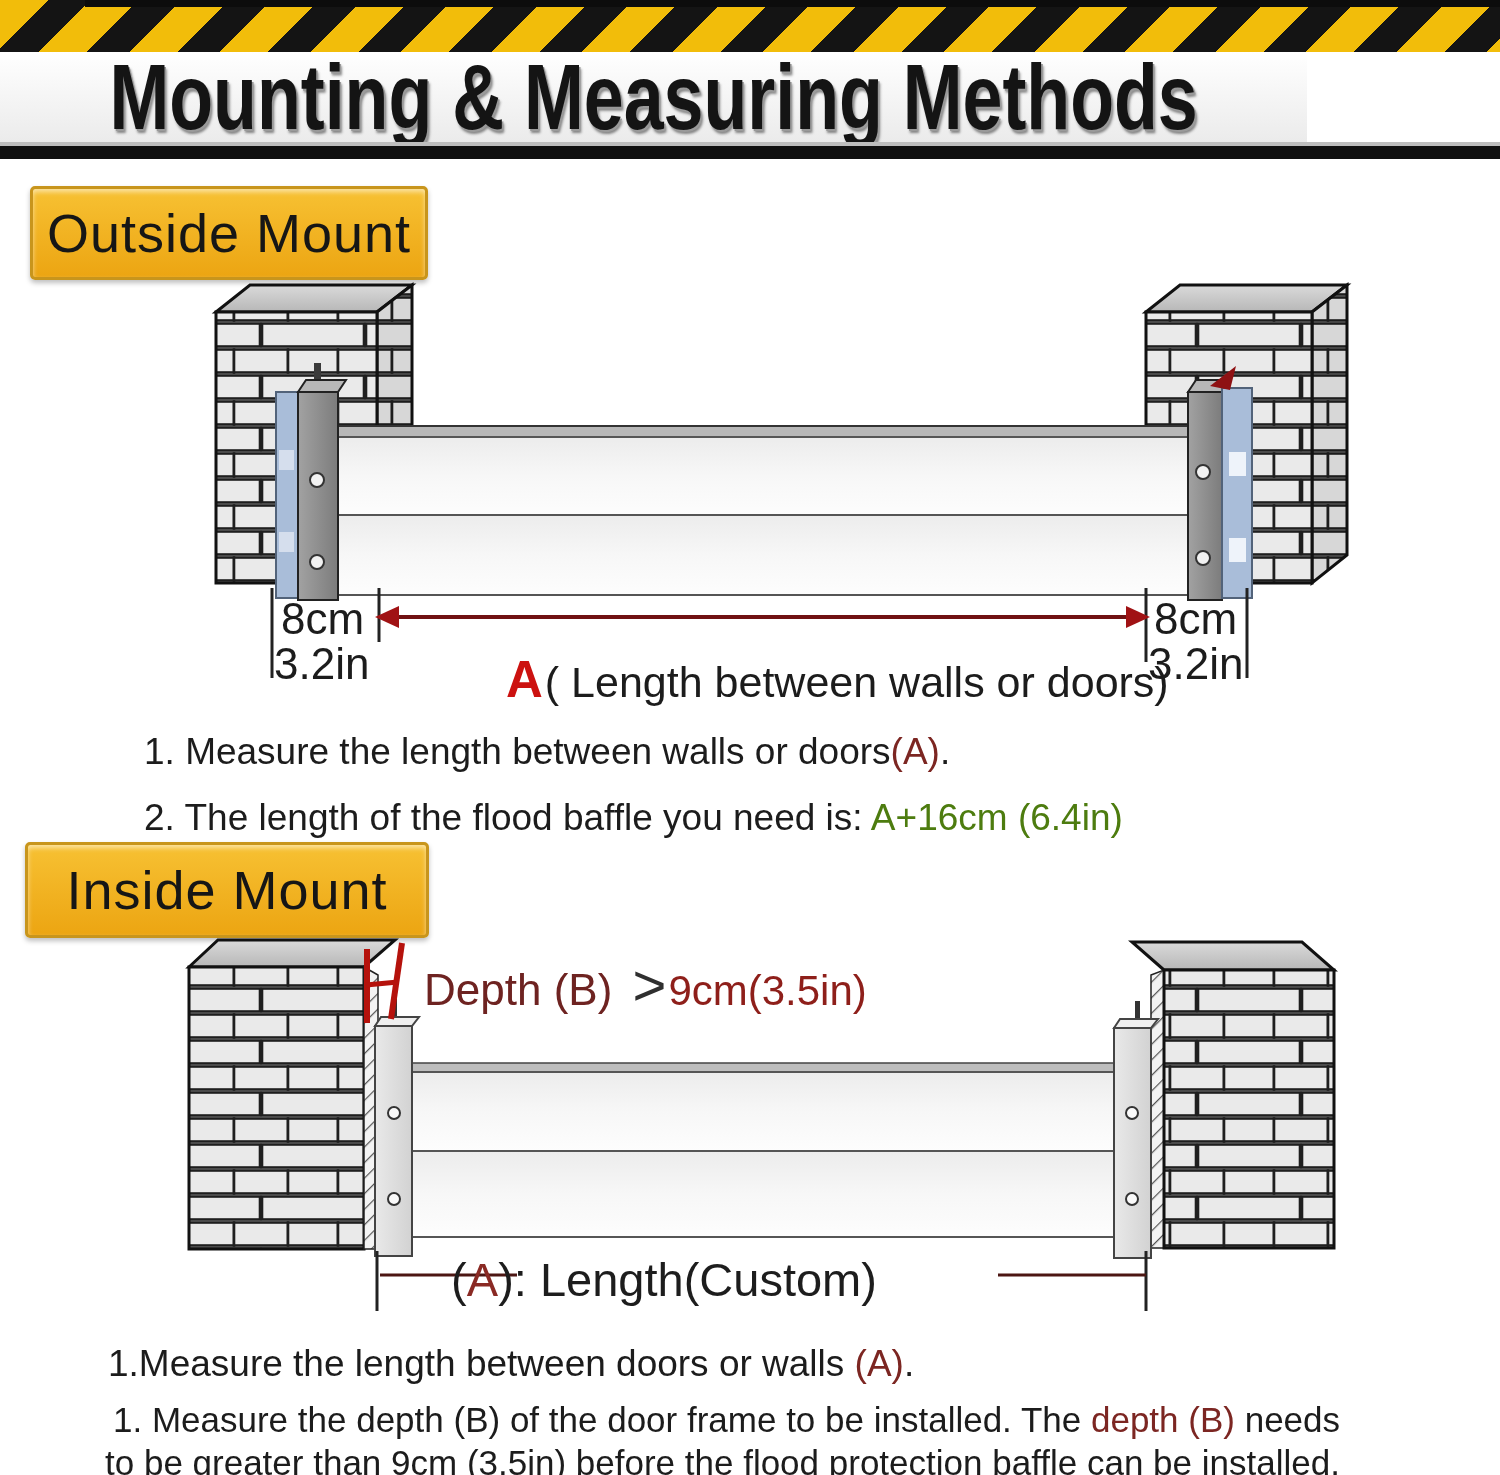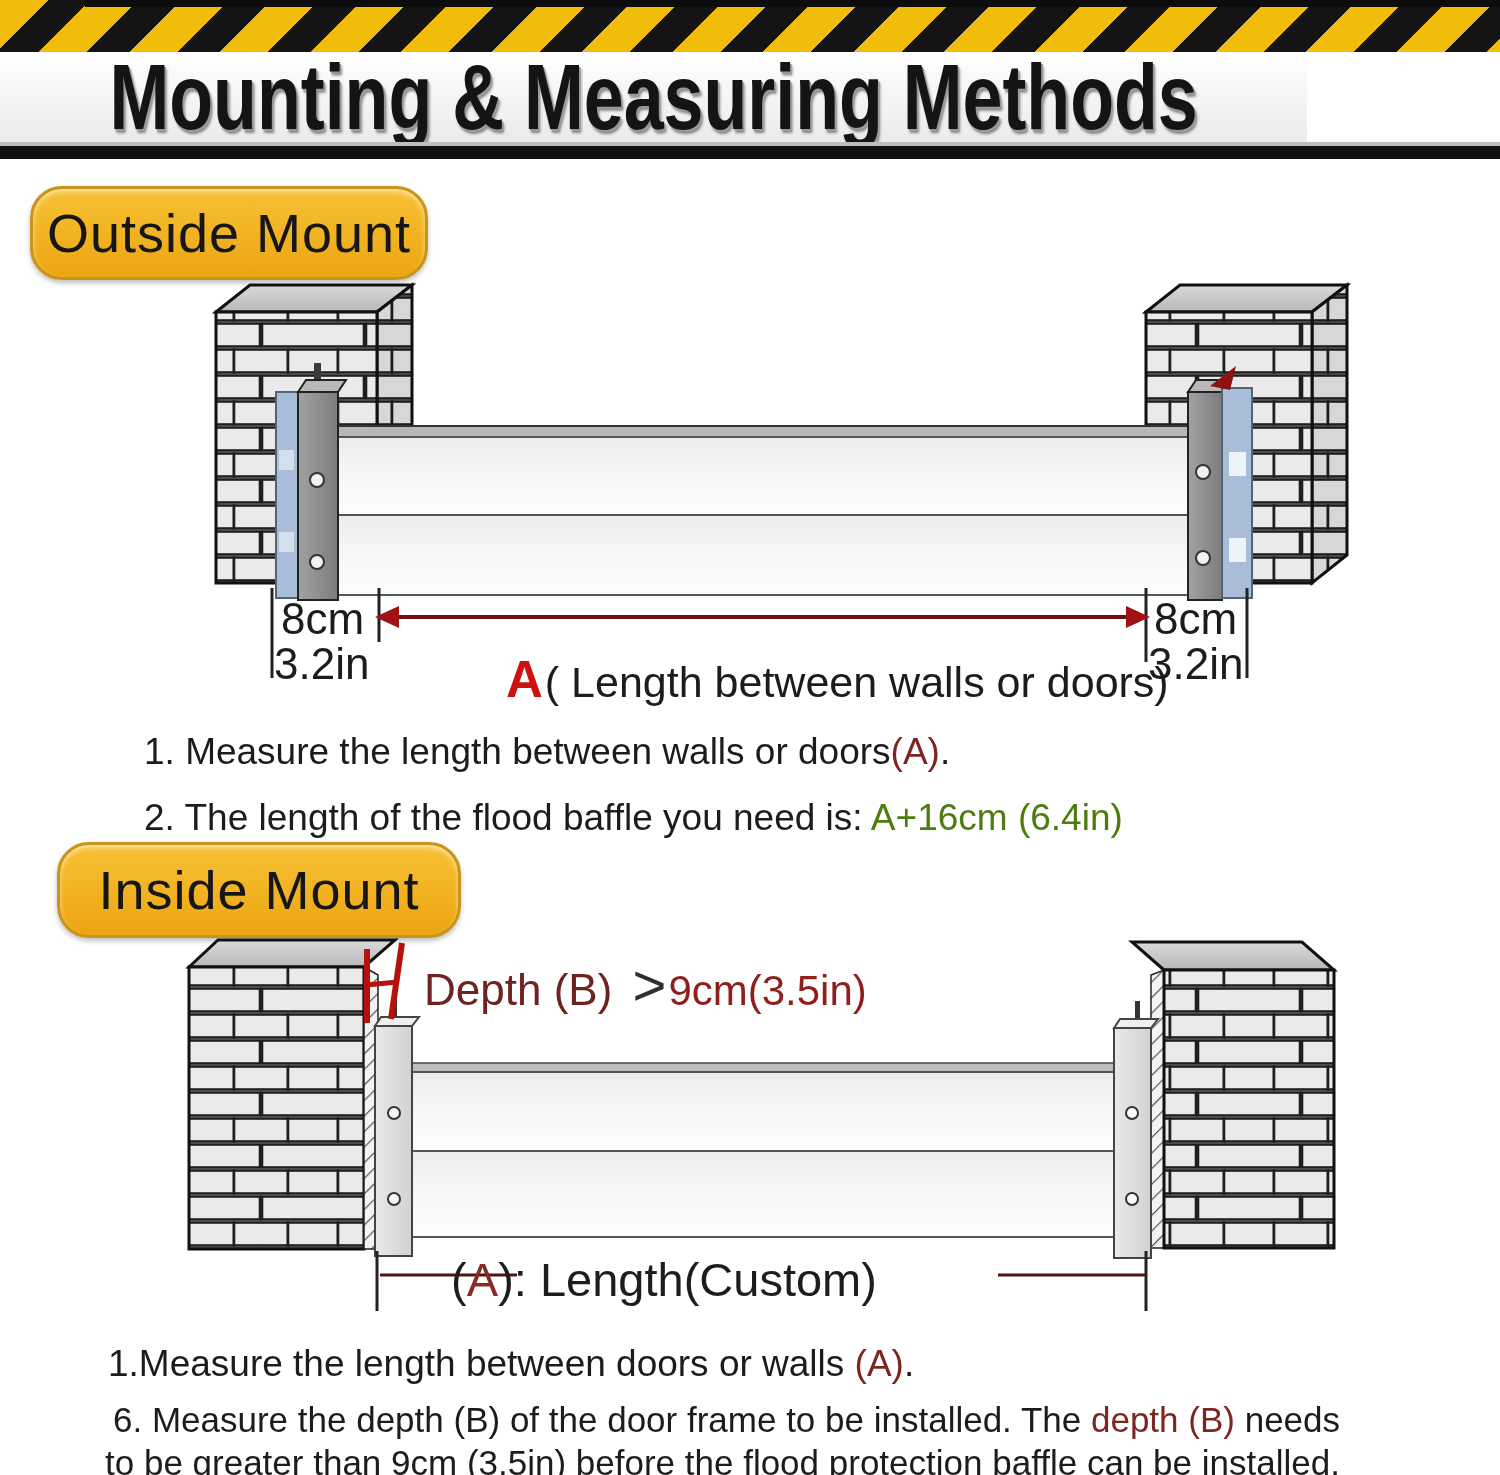--- a/index.html
+++ b/index.html
@@ -24,26 +24,26 @@
     text-shadow:2px 2px 0 #9a9a9a, 3px 4px 3px rgba(0,0,0,.45);
   }
   .title-underbar{
     position:absolute;left:0;top:142px;width:1500px;height:17px;
     background:linear-gradient(#bdbdbd 0 4px,#101010 4px);
   }
   
   .badge{
     position:absolute;display:flex;align-items:center;justify-content:center;
     background:linear-gradient(#f7c133,#eca512);
-    border:3px solid #c8951c;border-radius:32px;color:#161616;font-size:54px;
+    border:3px solid #c8951c;border-radius:5px;color:#161616;font-size:54px;
     box-shadow:inset 0 3px 5px rgba(255,255,255,.55), 0 3px 5px rgba(0,0,0,.25);
     letter-spacing:1px;
   }
   .badge-outside{left:30px;top:186px;width:392px;height:88px;}
-  .badge-inside{left:25px;top:842px;width:398px;height:90px;margin-left:32px;}
+  .badge-inside{left:25px;top:842px;width:398px;height:90px;}
   
   .diagram{position:absolute;left:0;}
   .diagram-outside{top:270px;}
   .diagram-inside{top:935px;}
   
   .t{position:absolute;white-space:nowrap;color:#1c1c1c;}
   .out-left-cm {left:281px;top:594px;font-size:44px;}
   .out-left-in {left:274px;top:639px;font-size:44px;}
   .out-right-cm{left:1154px;top:594px;font-size:44px;}
   .out-right-in{left:1148px;top:639px;font-size:44px;}
@@ -233,14 +233,14 @@
 
 <div class="t depth-label">
   <span>Depth (B) </span><span class="gt">&gt;</span><span class="val">9cm(3.5in)</span>
 </div>
 
 <div class="t len-label">
   <span>(</span><span class="len-a">A</span><span>): Length(Custom)</span>
 </div>
 
 <p class="t step in-step1"><span>1.Measure the length between doors or walls </span><span class="accent-soft">(A)</span><span>.</span></p>
-<p class="t step in-step2"><span>6. Measure the depth (B) of the door frame to be installed. The </span><span class="accent-soft">depth (B)</span><span> needs</span></p>
+<p class="t step in-step2"><span>1. Measure the depth (B) of the door frame to be installed. The </span><span class="accent-soft">depth (B)</span><span> needs</span></p>
 <p class="t step in-step3">to be greater than 9cm (3.5in) before the flood protection baffle can be installed.</p>
 
 </body></html>

